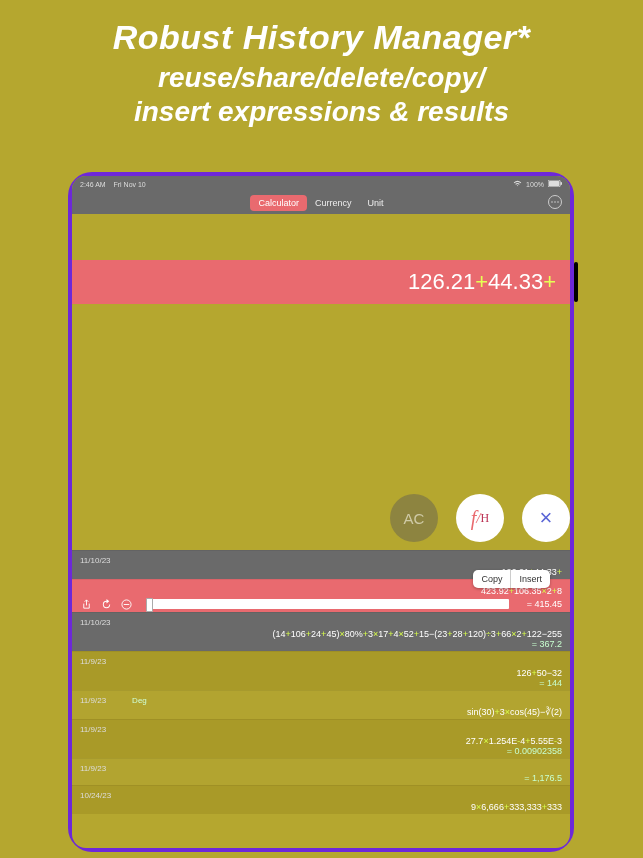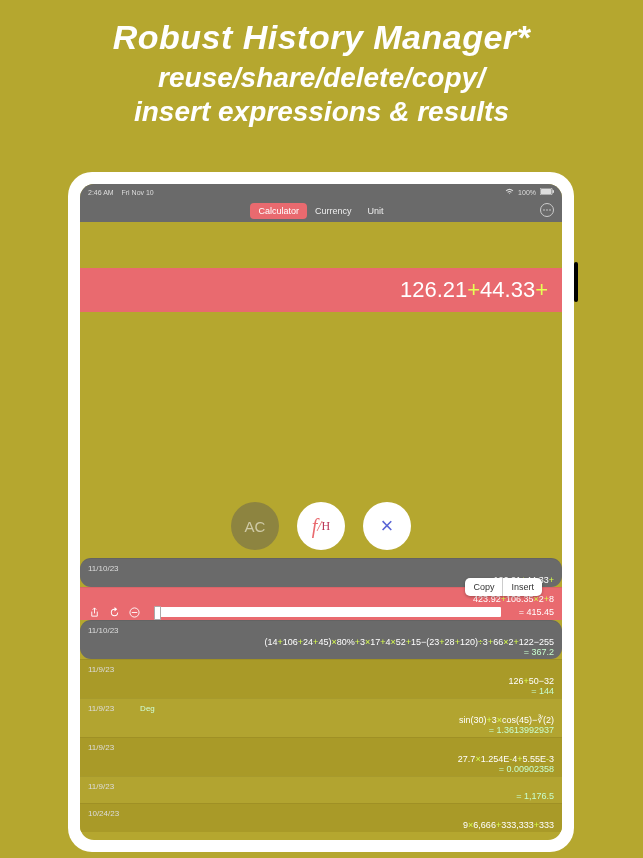--- a/index.html
+++ b/index.html
@@ -15,23 +15,23 @@
     padding: 18px 16px 8px;
     font-style: italic;
   }
   .promo h1 { font-size: 34px; font-weight: 700; letter-spacing: .5px; margin-bottom: 4px; }
   .promo h2 { font-size: 28px; font-weight: 600; line-height: 1.2; }
 
   .device {
     position: absolute;
     left: 68px; top: 172px;
     width: 506px; height: 680px;
-    background: #ffffff;
+    background: #6d28d9;
     border-radius: 24px;
-    padding: 12px;
+    padding: 4px;
   }
   .device::after {
     content: "";
     position: absolute;
     right: -4px; top: 90px; width: 4px; height: 40px;
     background: #000; border-radius: 2px;
   }
   .screen {
     width: 100%; height: 100%;
     background: #b5a72f;
@@ -79,21 +79,21 @@
     display: flex; align-items: center; justify-content: flex-end;
     padding-right: 14px;
     font-size: 22px;
     color: #fff;
   }
   .input-strip .op { color: #e6ff55; }
 
   .btnrow {
     position: absolute;
     top: 318px; left: 0; right: 0;
-    display: flex; justify-content: center; gap: 18px;
+    display: flex; justify-content: flex-end; gap: 18px;
   }
   .cbtn {
     width: 48px; height: 48px; border-radius: 50%;
     display: flex; align-items: center; justify-content: center;
     font-size: 15px; font-weight: 500;
   }
   .cbtn.ac { background: #8d8440; color: #ccc0; color:#d0d0c0; }
   .cbtn.ac { background: #8d8440; color: #cfcaa6; }
   .cbtn.fh { background: #fff; color: #e96a6f; font-style: italic; font-family: Georgia, serif; }
   .cbtn.fh .h { color: #b35; font-style: normal; font-size: 12px; }
@@ -110,21 +110,21 @@
     padding: 4px 8px 2px;
     color: #fff;
     position: relative;
   }
   .hrow .date { color: #ddd; font-size: 8px; }
   .hrow .deg { color: #d0ffd6; margin-left: 26px; font-size: 8px; }
   .hrow .expr { text-align: right; padding-top: 2px; white-space: nowrap; overflow: hidden; }
   .hrow .expr .op { color: #d9ff4a; }
   .hrow .res { text-align: right; color: #c8ffcf; font-size: 9px; }
   .hrow.pink { background: #e96a6f; }
-  .hrow.grey { background: #6a6a6a; border-radius: 11px; }
+  .hrow.grey { background: #6a6a6a; }
   .hrow.olive1 { background: #a99a28; }
   .hrow.olive2 { background: #b2a430; }
 
   .hrow.pink .actions {
     display: flex; gap: 8px; align-items: center;
     font-size: 10px; color: #fff;
     margin-top: 2px;
   }
   .hrow.pink .actions .ico { width: 12px; height: 12px; display:inline-flex; align-items:center; justify-content:center; }
   .hrow.pink .slider {
@@ -241,20 +241,20 @@
                 <circle cx="6" cy="6" r="5" fill="none" stroke="#fff"></circle>
                 <line x1="3" y1="6" x2="9" y2="6" stroke="#fff"></line>
               </svg>
             </span>
             <div class="slider"></div>
             <span class="eq">= 415.45</span>
           </div>
         </div>
         <div class="hrow grey"><span class="date">11/10/23</span><div class="expr">(14<span class="op">+</span>106<span class="op">+</span>24<span class="op">+</span>45)<span class="op">×</span>80%<span class="op">+</span>3<span class="op">×</span>17<span class="op">+</span>4<span class="op">×</span>52<span class="op">+</span>15−(23<span class="op">+</span>28<span class="op">+</span>120)<span class="op">÷</span>3<span class="op">+</span>66<span class="op">×</span>2<span class="op">+</span>122−255</div><div class="res">= 367.2</div></div>
         <div class="hrow olive1"><span class="date">11/9/23</span><div class="expr">126<span class="op">+</span>50−32</div><div class="res">= 144</div></div>
-        <div class="hrow olive2"><span class="date">11/9/23</span><span class="deg">Deg</span><div class="expr">sin(30)<span class="op">+</span>3<span class="op">×</span>cos(45)−∛(2)</div><div class="res">= 1.3613992937</div></div>
+        <div class="hrow olive2"><span class="date">11/9/23</span><span class="deg">Deg</span><div class="expr">sin(30)<span class="op">+</span>3<span class="op">×</span>cos(45)−∛(2)</div></div>
         <div class="hrow olive1"><span class="date">11/9/23</span><div class="expr">27.7<span class="op">×</span>1.254E<span class="op">-</span>4<span class="op">+</span>5.55E<span class="op">-</span>3</div><div class="res">= 0.00902358</div></div>
         <div class="hrow olive2"><span class="date">11/9/23</span><div class="res">= 1,176.5</div></div>
         <div class="hrow olive1"><span class="date">10/24/23</span><div class="expr">9<span class="op">×</span>6,666<span class="op">+</span>333,333<span class="op">+</span>333</div></div>
       </div>
 
   </div>
 </div>
 
 </body></html>

